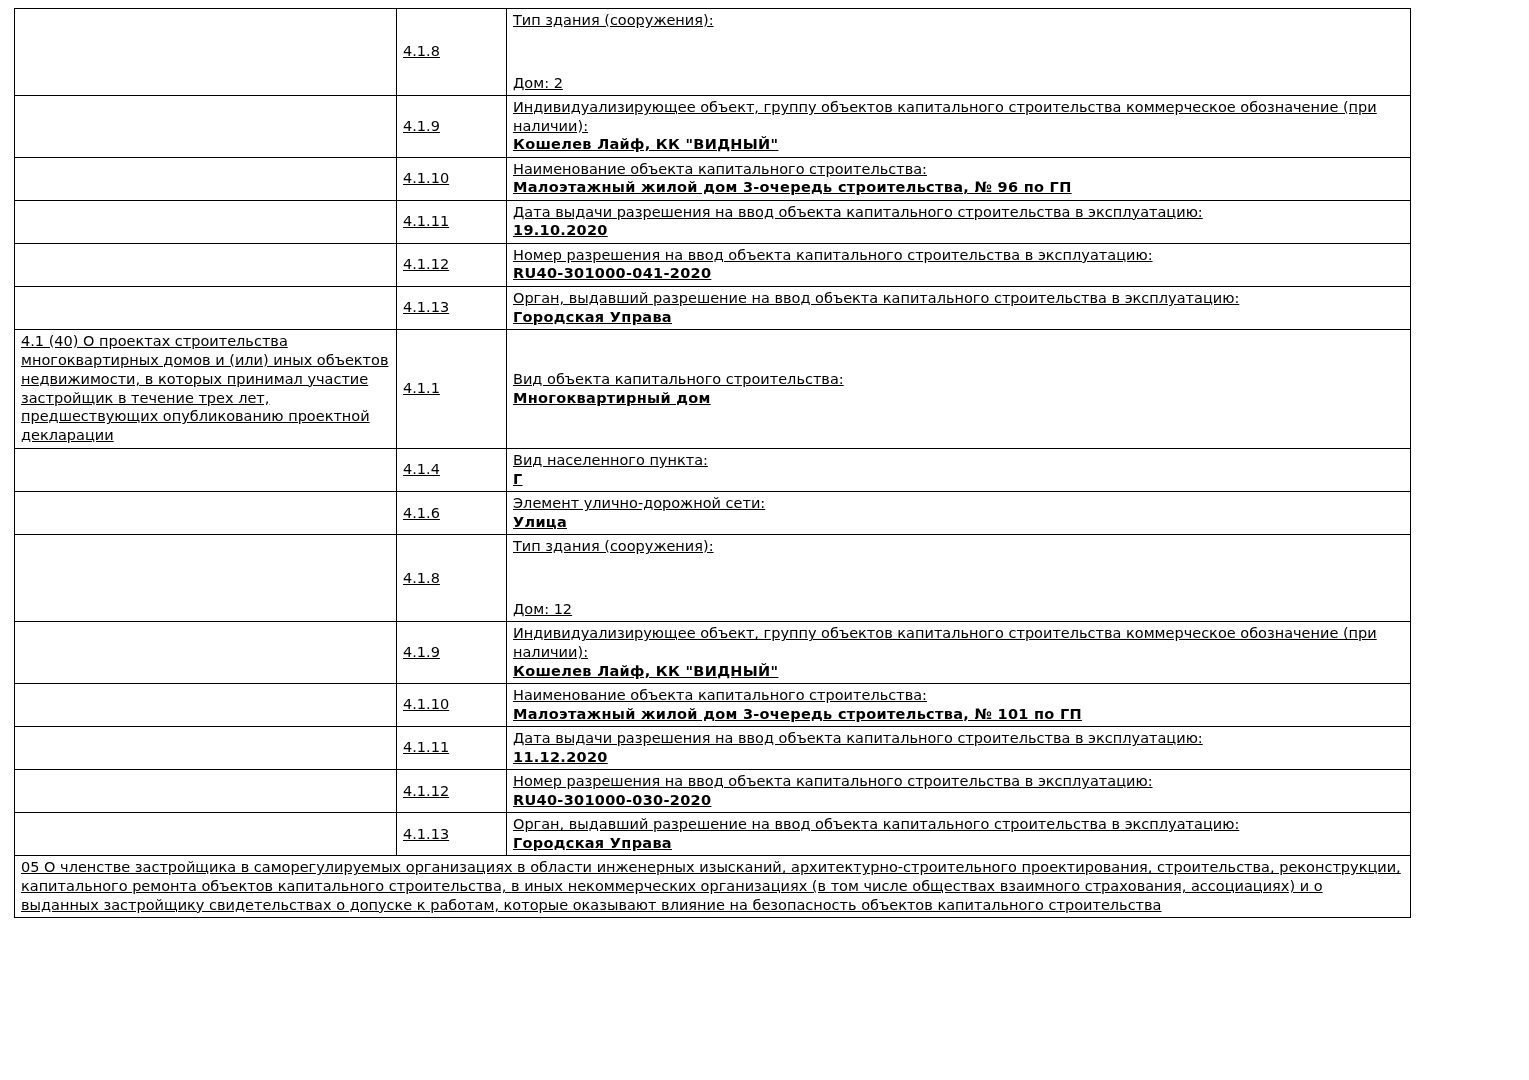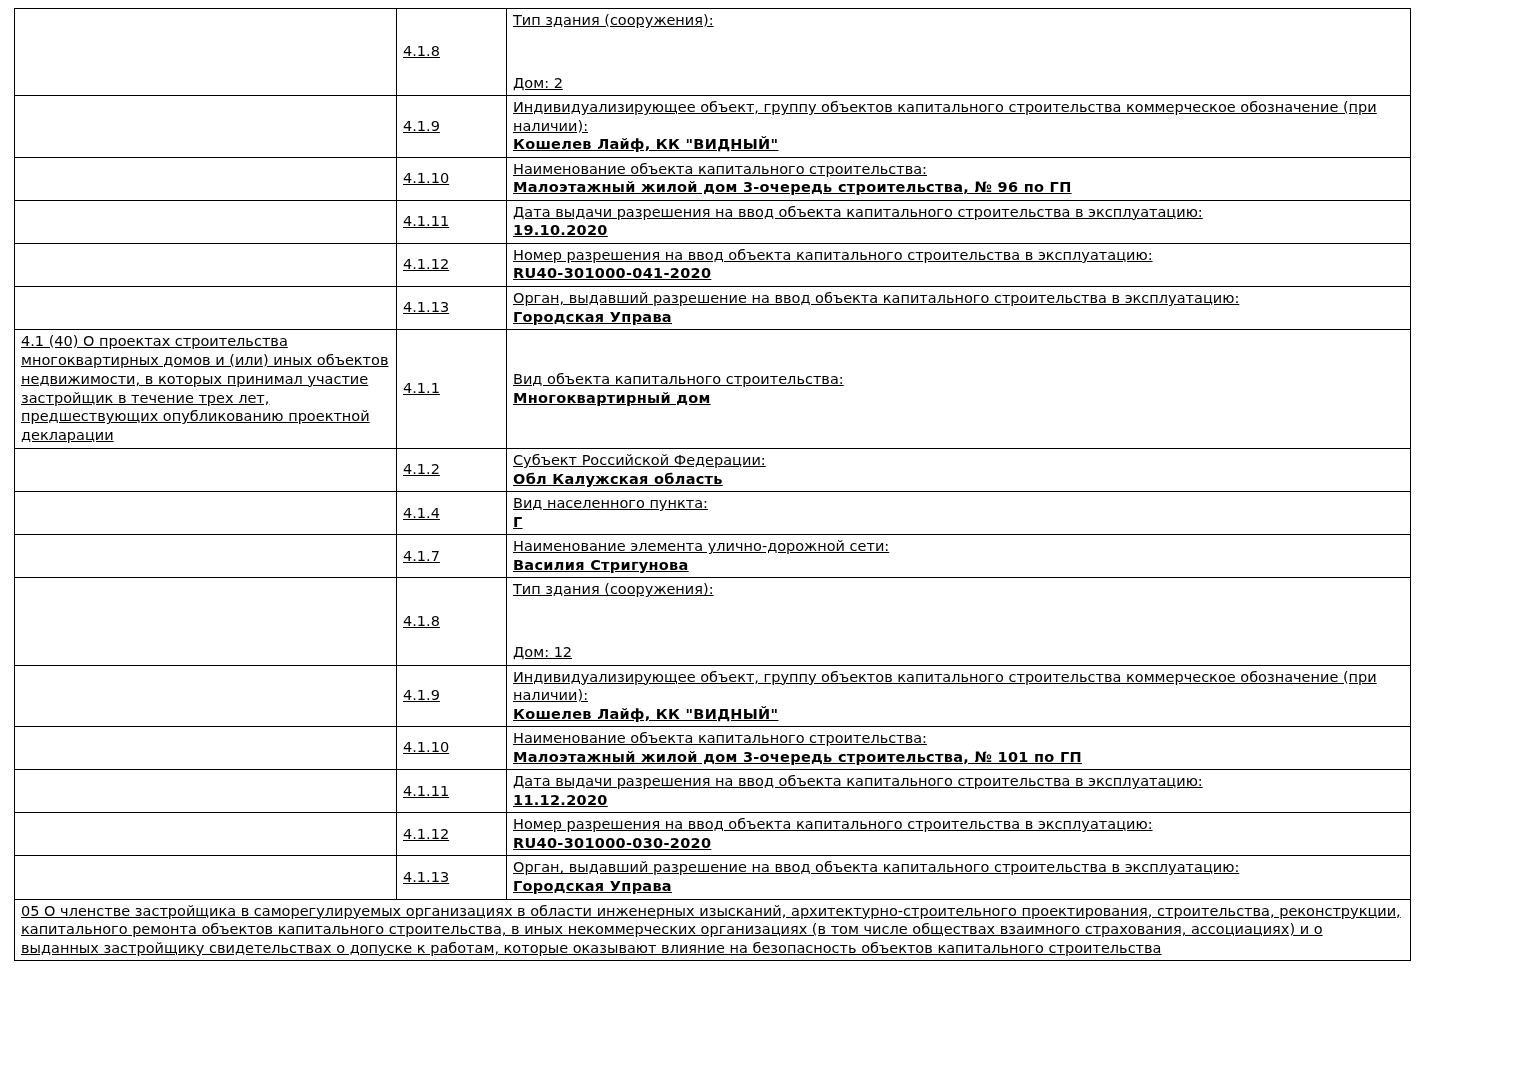--- a/index.html
+++ b/index.html
@@ -135,40 +135,32 @@
             <span class="section-text">4.1 (40) О проектах строительства многоквартирных домов и (или) иных объектов недвижимости, в которых принимал участие застройщик в течение трех лет, предшествующих опубликованию проектной декларации</span>
           </td>
           <td class="col-code">4.1.1</td>
           <td class="col-value tall">
             <span class="label">Вид объекта капитального строительства:</span>
             <span class="value">Многоквартирный дом</span>
           </td>
         </tr>
         <tr>
           <td class="col-section empty-cell"></td>
-          <td class="col-code">4.1.2</td>
-          <td class="col-value">
-            <span class="label">Субъект Российской Федерации:</span>
-            <span class="value">Обл Калужская область</span>
-          </td>
-        </tr>
-        <tr>
-          <td class="col-section empty-cell"></td>
           <td class="col-code">4.1.4</td>
           <td class="col-value">
             <span class="label">Вид населенного пункта:</span>
             <span class="value">Г</span>
           </td>
         </tr>
         <tr>
           <td class="col-section empty-cell"></td>
-          <td class="col-code">4.1.7</td>
-          <td class="col-value">
-            <span class="label">Наименование элемента улично-дорожной сети:</span>
-            <span class="value">Василия Стригунова</span>
+          <td class="col-code">4.1.6</td>
+          <td class="col-value">
+            <span class="label">Элемент улично-дорожной сети:</span>
+            <span class="value">Улица</span>
           </td>
         </tr>
         <tr>
           <td class="col-section empty-cell"></td>
           <td class="col-code">4.1.8</td>
           <td class="col-value">
             <span class="label">Тип здания (сооружения):</span>
             <span class="value plain">Дом: 12</span>
           </td>
         </tr>

